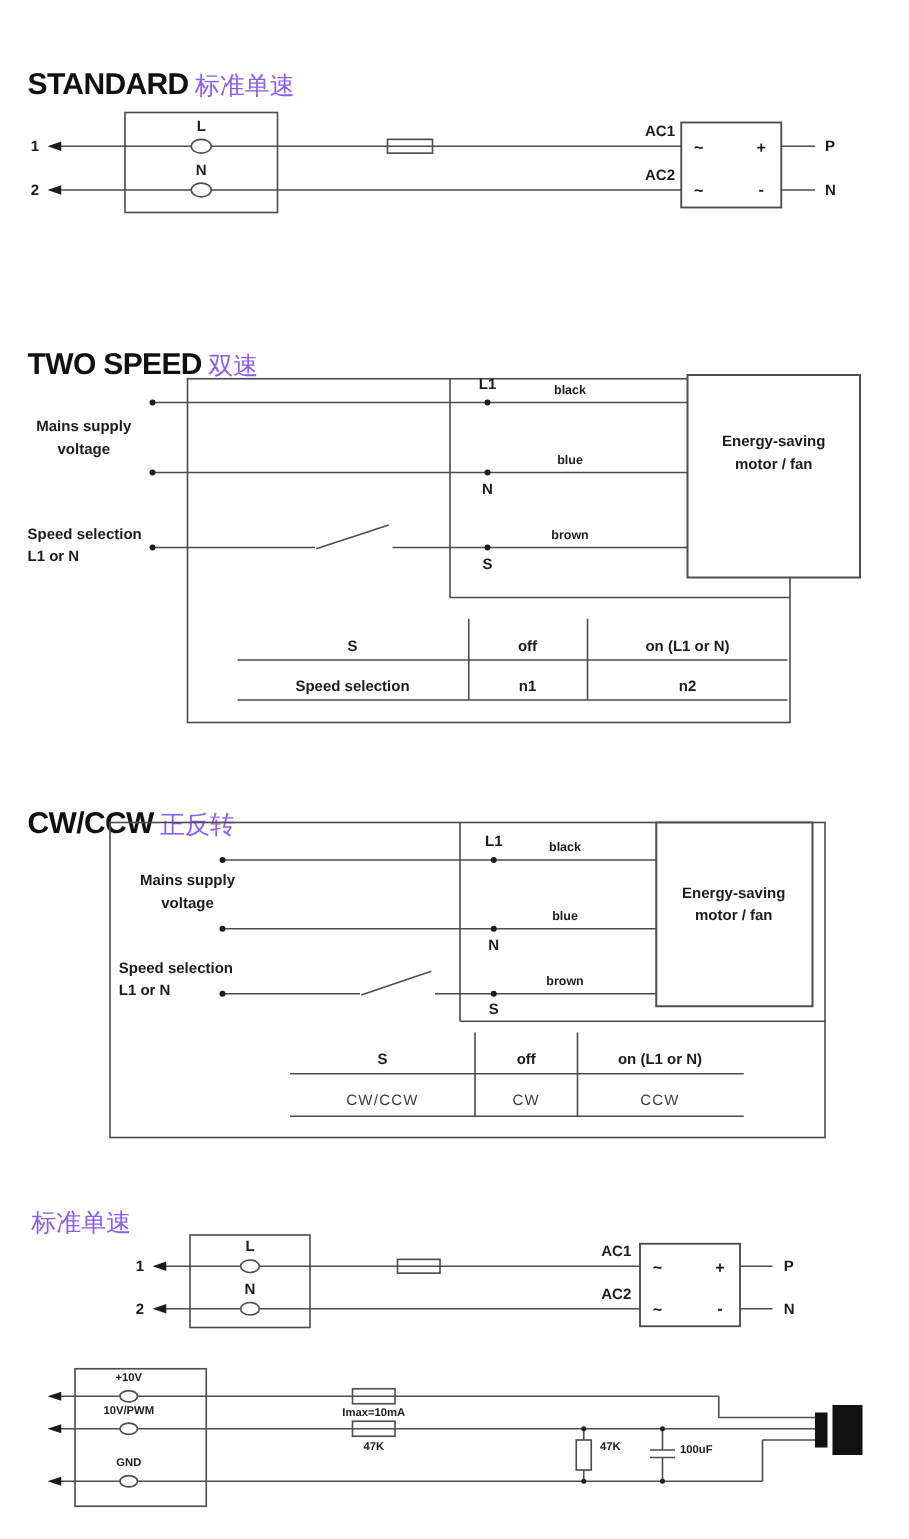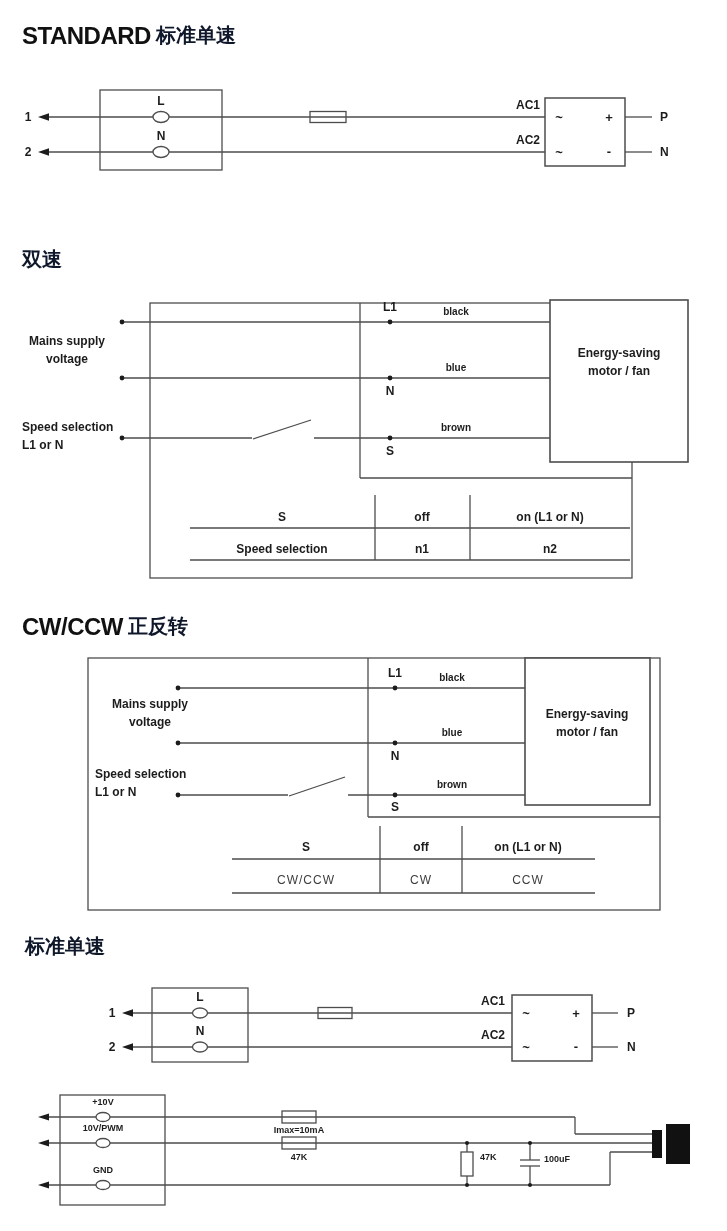--- a/index.html
+++ b/index.html
@@ -5,28 +5,29 @@
   * { margin:0; padding:0; box-sizing:border-box; }
   html,body { background:#ffffff; }
   body {
     position:relative;
     width:727px; height:1231px;
     font-family:"Liberation Sans", sans-serif;
     overflow:hidden;
   }
   .section-title {
     position:absolute; left:22px;
-    display:flex; align-items:flex-start; gap:5px;
+    display:flex; align-items:flex-end; gap:5px;
     white-space:nowrap;
+    margin-top:32px;
   }
   .title-en {
     font-size:24px; font-weight:800; letter-spacing:-0.5px; color:#111;
   }
   .title-zh {
-    font-size:20px; font-weight:700; color:#0f172a;
+    font-size:20px; font-weight:400; color:#8b5cf6;
   }
   svg { position:absolute; left:0; }
   text { font-family:"Liberation Sans", sans-serif; }
   .lbl    { font-size:12px; font-weight:bold; fill:#1c1c1c; }
   .lbl-sm { font-size:10px; font-weight:bold; fill:#1c1c1c; }
   .lbl-xs { font-size:9px;  font-weight:bold; fill:#1c1c1c; }
   .sym    { font-size:13px; font-weight:bold; fill:#1c1c1c; }
   .cell-light { font-size:12px; font-weight:normal; fill:#3d3d3d; letter-spacing:1px; }
   .wire    { stroke:#4d4d4d; stroke-width:1.3; fill:none; }
   .boxline { stroke:#4d4d4d; stroke-width:1.3; fill:none; }
@@ -66,20 +67,21 @@
   <text class="lbl" x="540" y="66" text-anchor="end">AC2</text>
   <text class="sym" x="559" y="44" text-anchor="middle">~</text>
   <text class="sym" x="609" y="44" text-anchor="middle">+</text>
   <text class="sym" x="559" y="79" text-anchor="middle">~</text>
   <text class="sym" x="609" y="78" text-anchor="middle">-</text>
   <text class="lbl" x="660" y="43" text-anchor="start">P</text>
   <text class="lbl" x="660" y="78" text-anchor="start">N</text>
 </svg>
 
 <div class="section-title" style="top:246px">
+  <span class="title-en">TWO SPEED</span>
   <span class="title-zh">双速</span>
 </div>
 
 <svg style="top:292px" width="727" height="295" viewBox="0 0 727 295">
   <g>
     <rect class="boxline" x="150" y="11" width="482" height="275"></rect>
     <line class="wire" x1="360" y1="11" x2="360" y2="186"></line>
     <line class="wire" x1="360" y1="186" x2="632" y2="186"></line>
     <line class="wire" x1="122" y1="30" x2="390" y2="30"></line>
     <line class="wire" x1="122" y1="86" x2="390" y2="86"></line>

